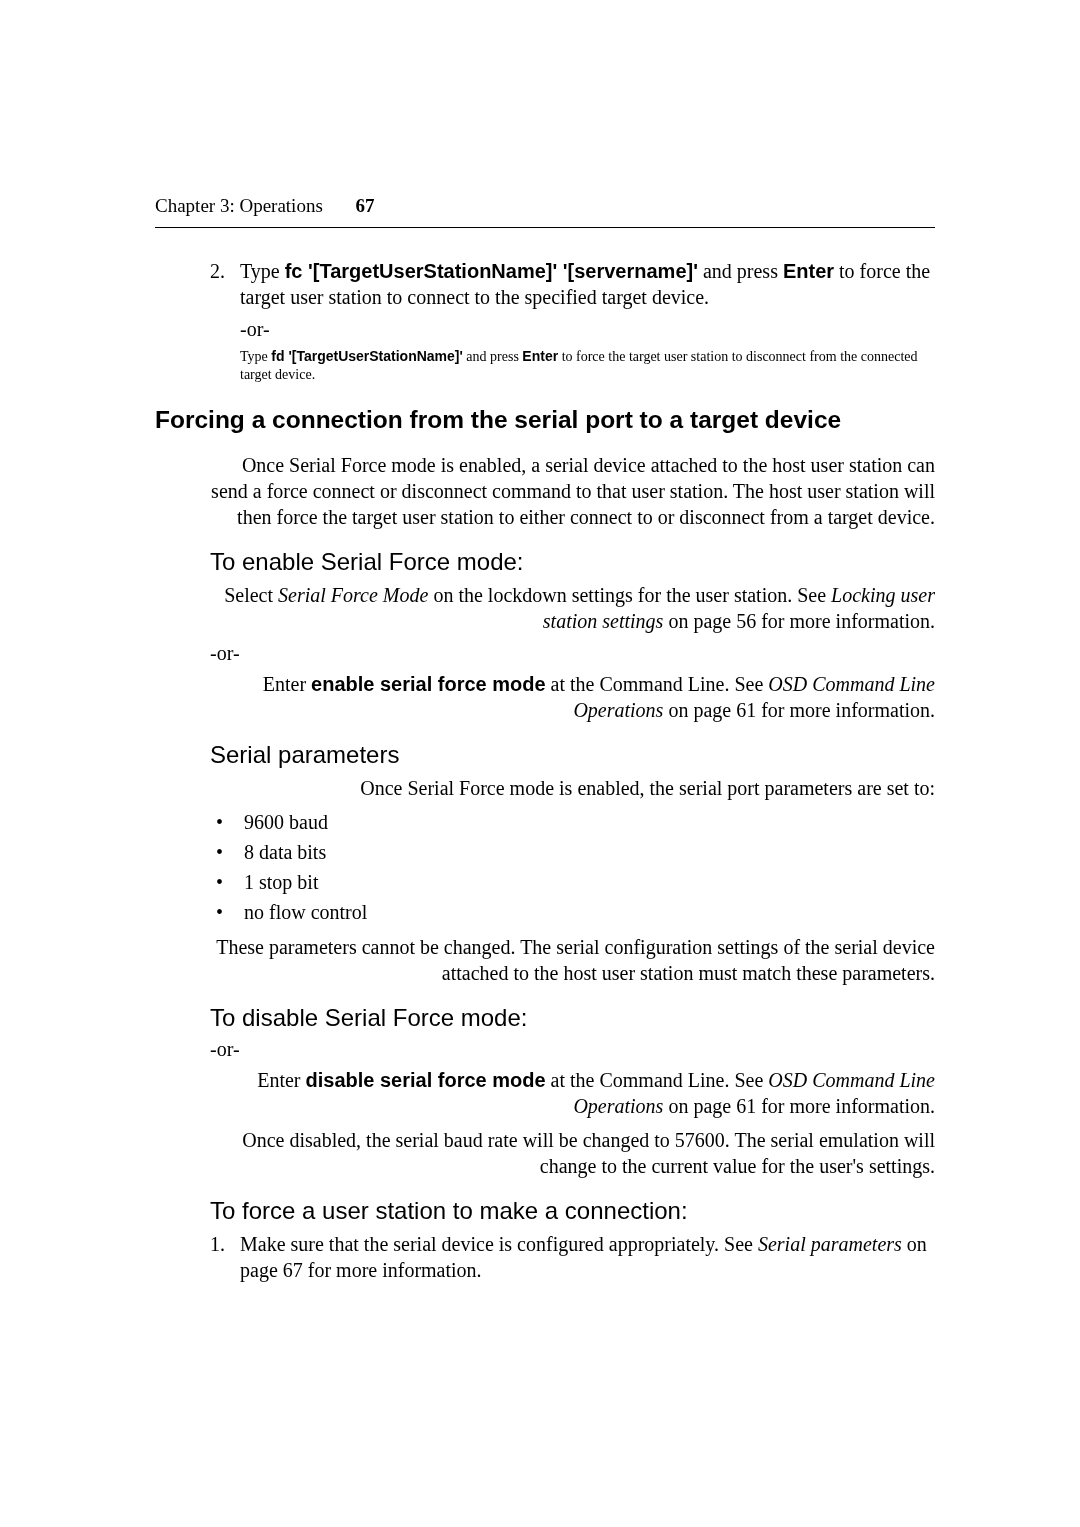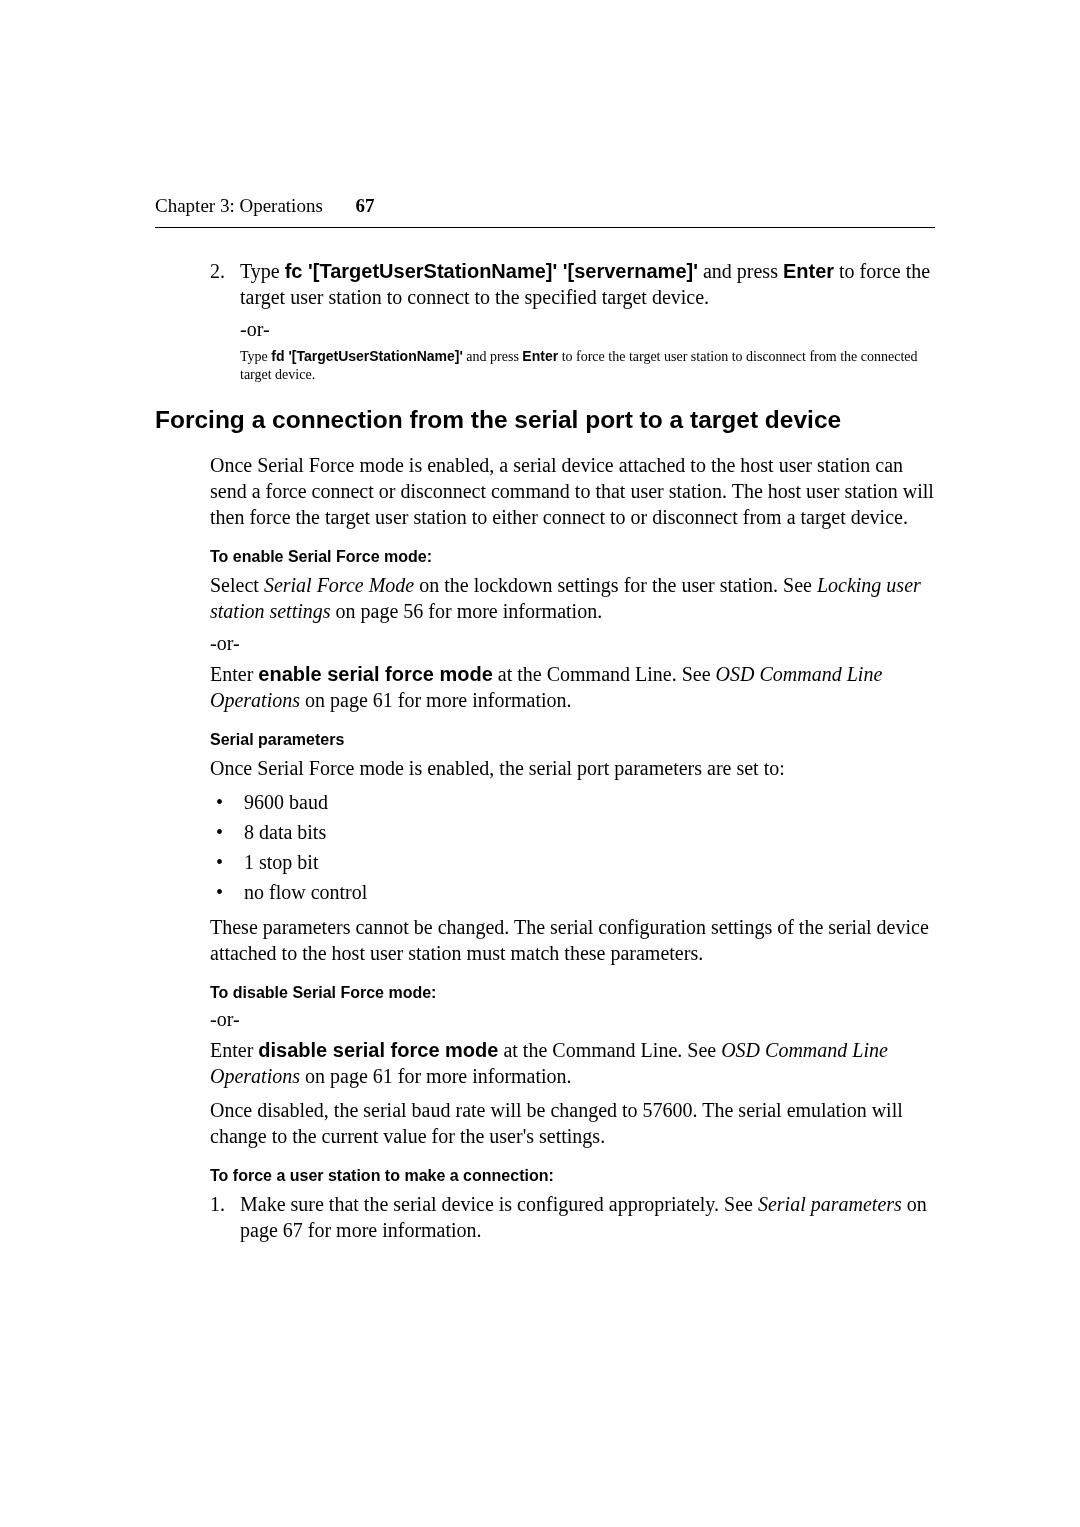--- a/index.html
+++ b/index.html
@@ -61,28 +61,29 @@
   h2.section {
     font-family: Arial, Helvetica, sans-serif;
     font-weight: bold;
     font-size: 24.5px;
     margin: 22px 0 18px 0;
   }
   .para {
     font-size: 20px;
     line-height: 1.3;
     margin: 6px 0 8px 0;
+    text-align: right;
   }
   .body-indent .para, .body-indent .ul, .body-indent h3, .body-indent .or2 {
     margin-left: 0;
   }
   h3.subhead {
     font-family: Arial, Helvetica, sans-serif;
-    font-weight: bold;
-    font-size: 16px;
+    font-weight: normal;
+    font-size: 24px;
     margin: 18px 0 6px 0;
   }
   .italic { font-style: italic; }
   ul.bullets {
     list-style: none;
     padding: 0;
     margin: 6px 0 8px 0;
   }
   ul.bullets li {
     font-size: 20px;

